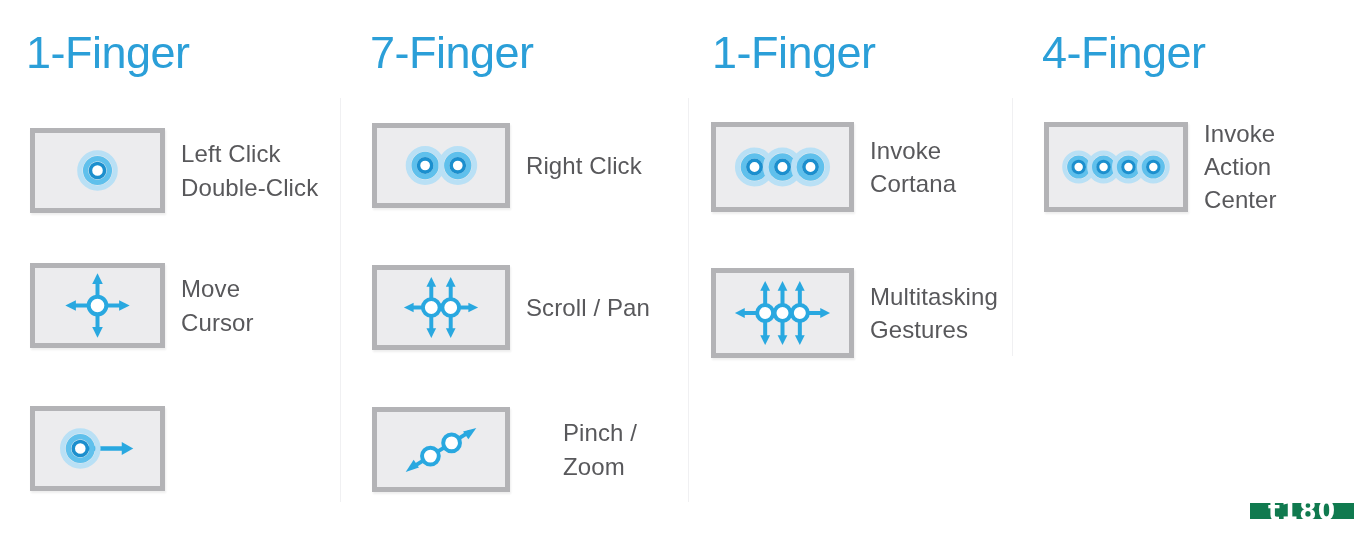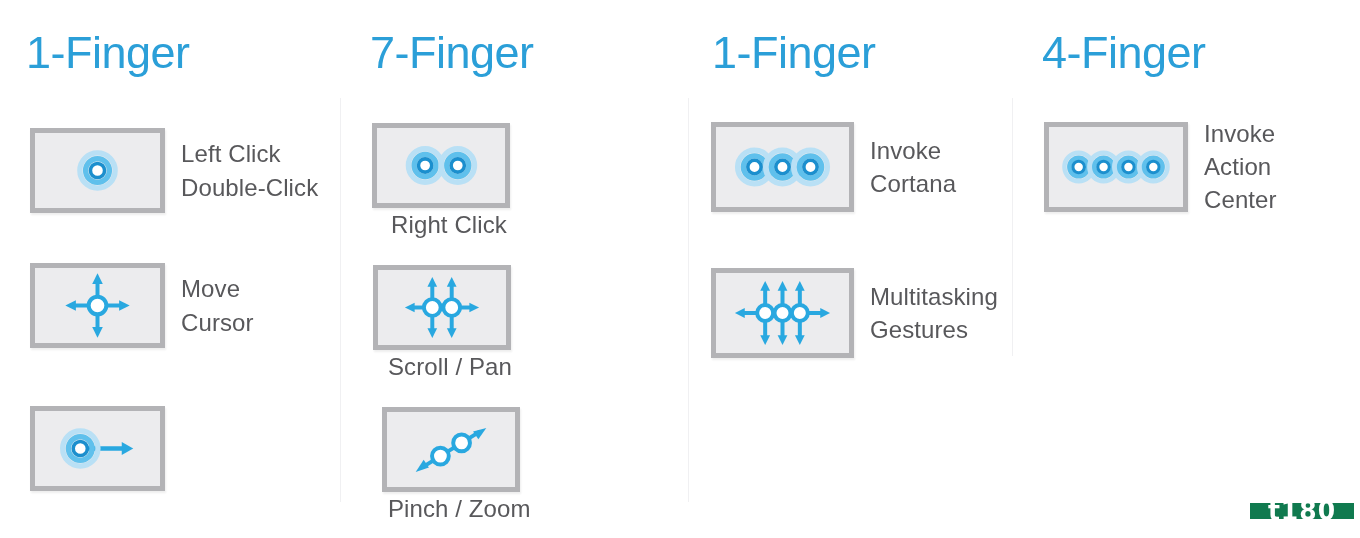--- a/index.html
+++ b/index.html
@@ -87,24 +87,24 @@
     letter-spacing: 0.1px;
   }
 
   
   .col-0 .row { left: 30px; }
   .col-0 .r0 { top: 128px; }
   .col-0 .r1 { top: 263px; }
   .col-0 .r2 { top: 406px; }
   .col-0 .tile { width: 135px; height: 85px; }
 
-  .col-1 .row { left: 32px; flex-direction: column; }
+  .col-1 .row { left: 32px; }
   .col-1 .r0 { top: 123px; }
   .col-1 .r1 { top: 265px; }
-  .col-1 .r2 { top: 407px; }
+  .col-1 .r2 { top: 407px; gap: 37px; }
   .col-1 .tile { width: 138px; height: 85px; }
 
   .col-2 .row { left: 23px; }
   .col-2 .r0 { top: 122px; }
   .col-2 .r1 { top: 268px; }
   .col-2 .tile { width: 143px; height: 90px; }
 
   .col-3 .row { left: 32px; }
   .col-3 .r0 { top: 117px; }
   .col-3 .tile { width: 144px; height: 90px; }

